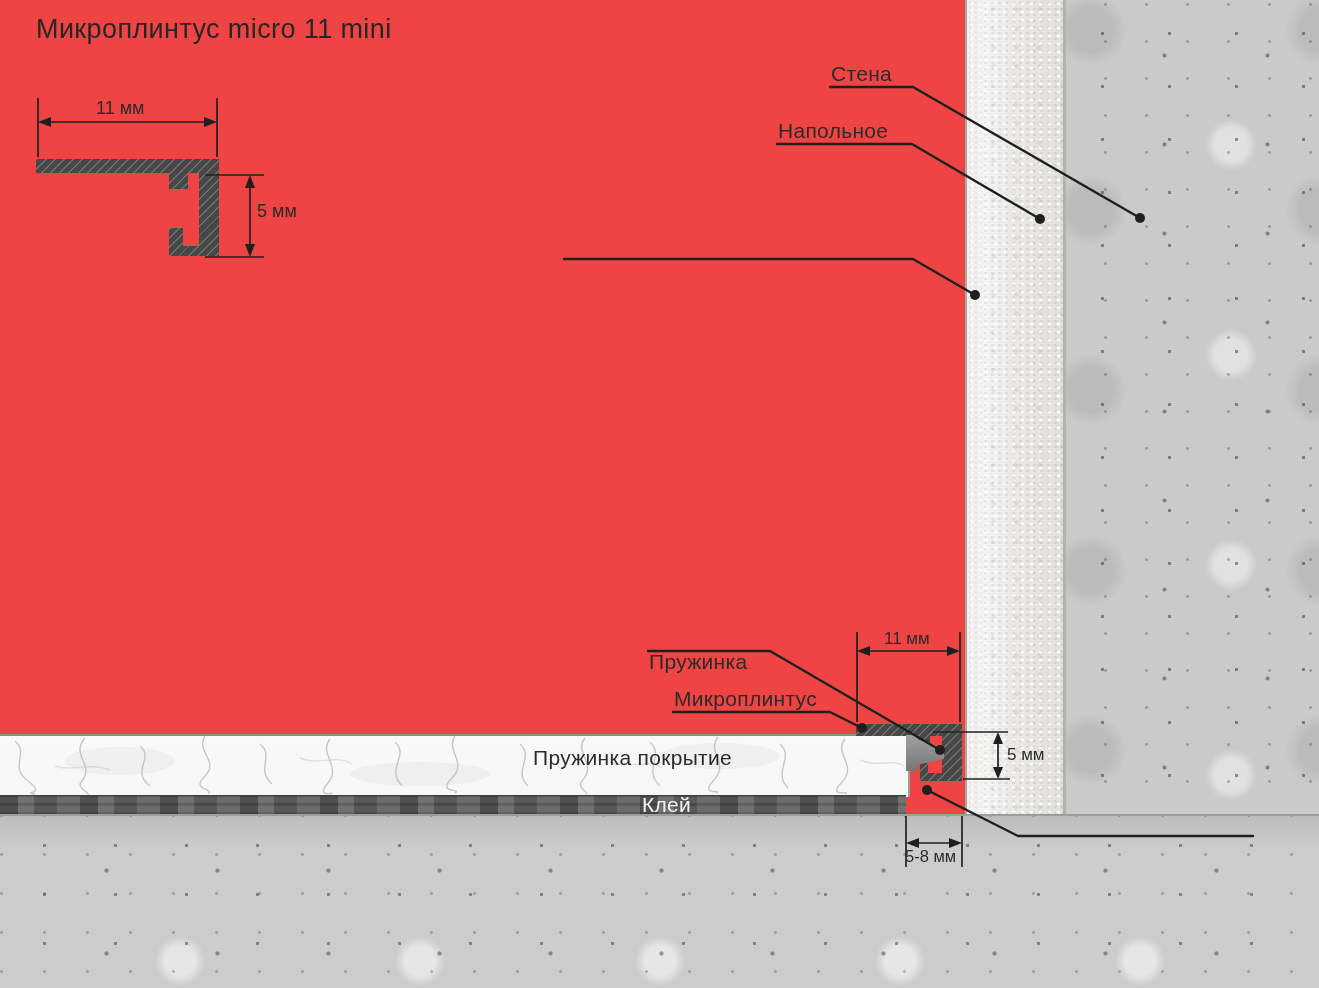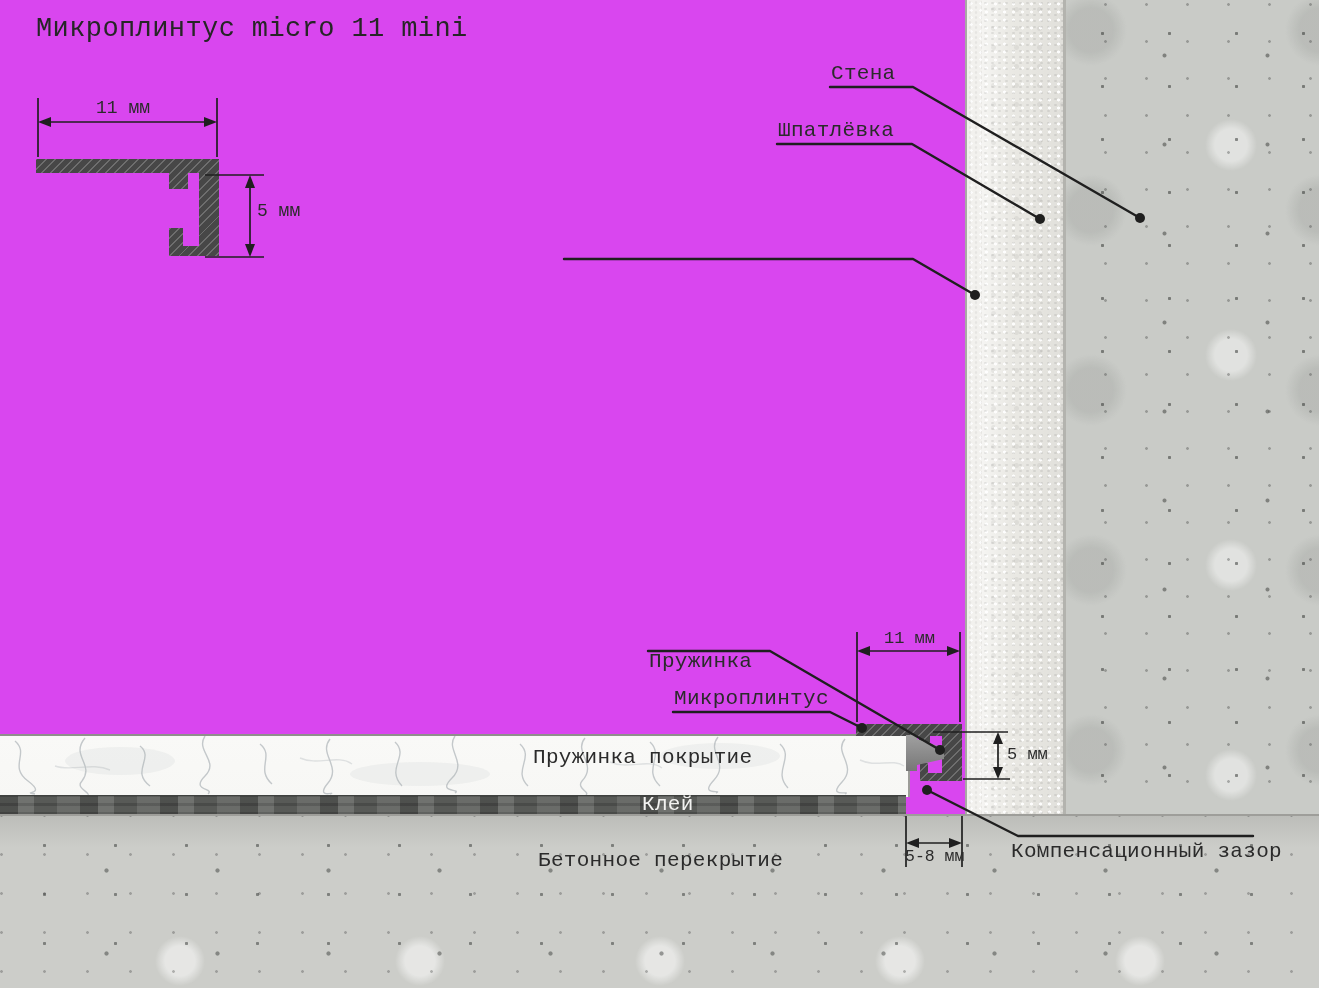--- a/index.html
+++ b/index.html
@@ -1,22 +1,22 @@
 <!DOCTYPE html>
 <html style="--line: #1f1f1f; --text: #2b2b2b; --profile: #474747; --spring: #8f8f8f; --concrete: #c9cbc7; --plaster: #eae9e4; --finish: #f2f1ee; --glue: #5f615e; --floor: #f7f7f5;"><head>
 <meta charset="utf-8">
 <style>
   :root{
     --line:#1f1f1f; --text:#2b2b2b; --profile:#474747; --spring:#8f8f8f;
     --concrete:#c9cbc7; --plaster:#eae9e4; --finish:#f2f1ee; --glue:#5f615e; --floor:#f7f7f5;
   }
   html,body{margin:0;padding:0;background:#fff;}
   .canvas{
-    position:relative;width:1319px;height:988px;overflow:hidden;background:#d946ef;
-    font-family:Liberation Mono, monospace;color:var(--text);
+    position:relative;width:1319px;height:988px;overflow:hidden;background:#ef4444;
+    font-family:Liberation Sans, sans-serif;color:var(--text);
   }
   .abs{position:absolute;}
   
   .finish-coat{
     left:965px;top:0;width:17px;height:814px;background-color:var(--finish);
     background-image:radial-gradient(circle,rgba(0,0,0,.05) 0 1px,transparent 1.6px),
                      radial-gradient(circle,rgba(255,255,255,.8) 0 1px,transparent 1.5px);
     background-size:6px 5px,9px 7px;
     border-left:2px solid #a9a9a5;border-right:2px solid #c6c6c1;
   }
@@ -209,27 +209,25 @@
       <line class="tn" x1="962" y1="816" x2="962" y2="867"></line>
       <line class="tn" x1="912" y1="843" x2="956" y2="843"></line>
       <polygon class="ah" points="906,843 919,838 919,848"></polygon>
       <polygon class="ah" points="962,843 949,838 949,848"></polygon>
     </g>
   </svg>
 
   <div class="title" style="left:36px;top:14px;">Микроплинтус micro 11 mini</div>
 
   <div class="lbl" style="left:831px;top:62px;text-align:right;">Стена</div>
-  <div class="lbl" style="left:778px;top:119px;">Шпатлёвка</div>
+  <div class="lbl" style="left:778px;top:119px;">Напольное</div>
   <div class="lbl" style="left:649px;top:626px;margin-top:24px;">Пружинка</div>
   <div class="lbl" style="left:674px;top:687px;">Микроплинтус</div>
   <div class="lbl" style="left:533px;top:746px;">Пружинка покрытие</div>
   <div class="lbl" style="left:642px;top:793px;color:#f2f2f0;">Клей</div>
-  <div class="lbl" style="left:538px;top:849px;">Бетонное перекрытие</div>
-  <div class="lbl" style="left:1011px;top:840px;">Компенсационный зазор</div>
 
   <div class="dim" style="left:96px;top:98px;font-size:18px;">11 мм</div>
   <div class="dim" style="left:257px;top:201px;font-size:18px;">5 мм</div>
   <div class="dim" style="left:884px;top:629px;">11 мм</div>
   <div class="dim" style="left:1007px;top:745px;">5 мм</div>
   <div class="dim" style="left:905px;top:847px;font-size:16.5px;text-align:center;">5-8 мм</div>
 
 </div>
 
 </body></html>

